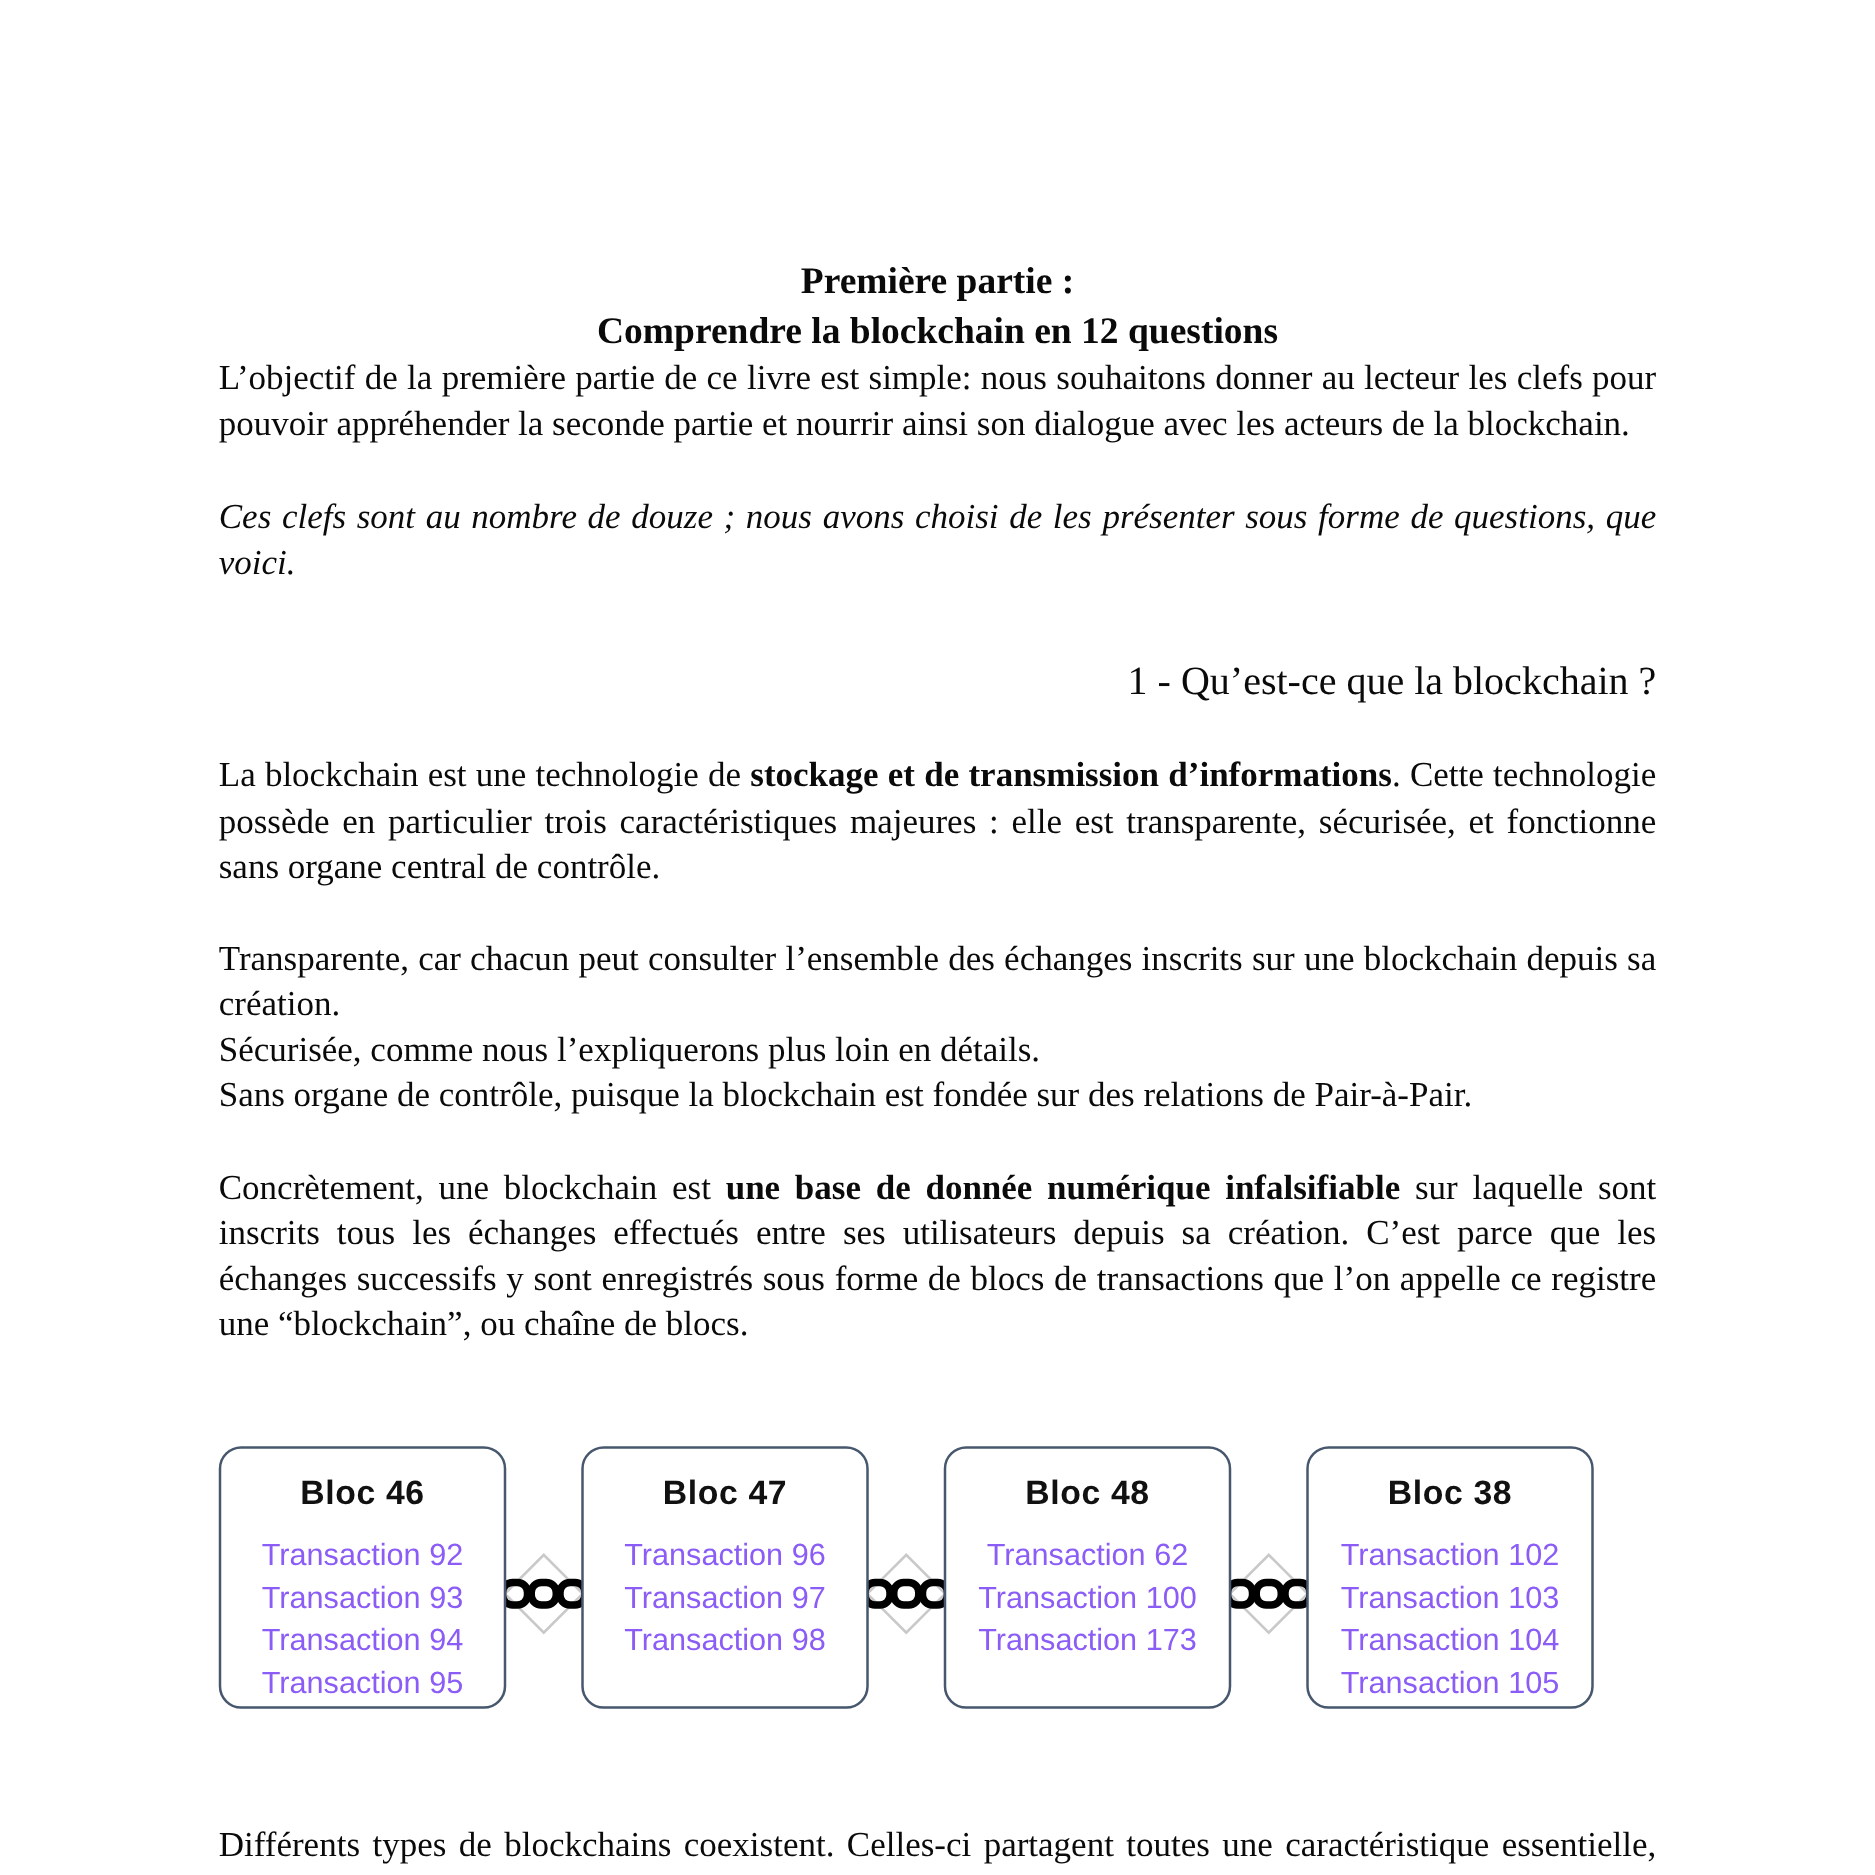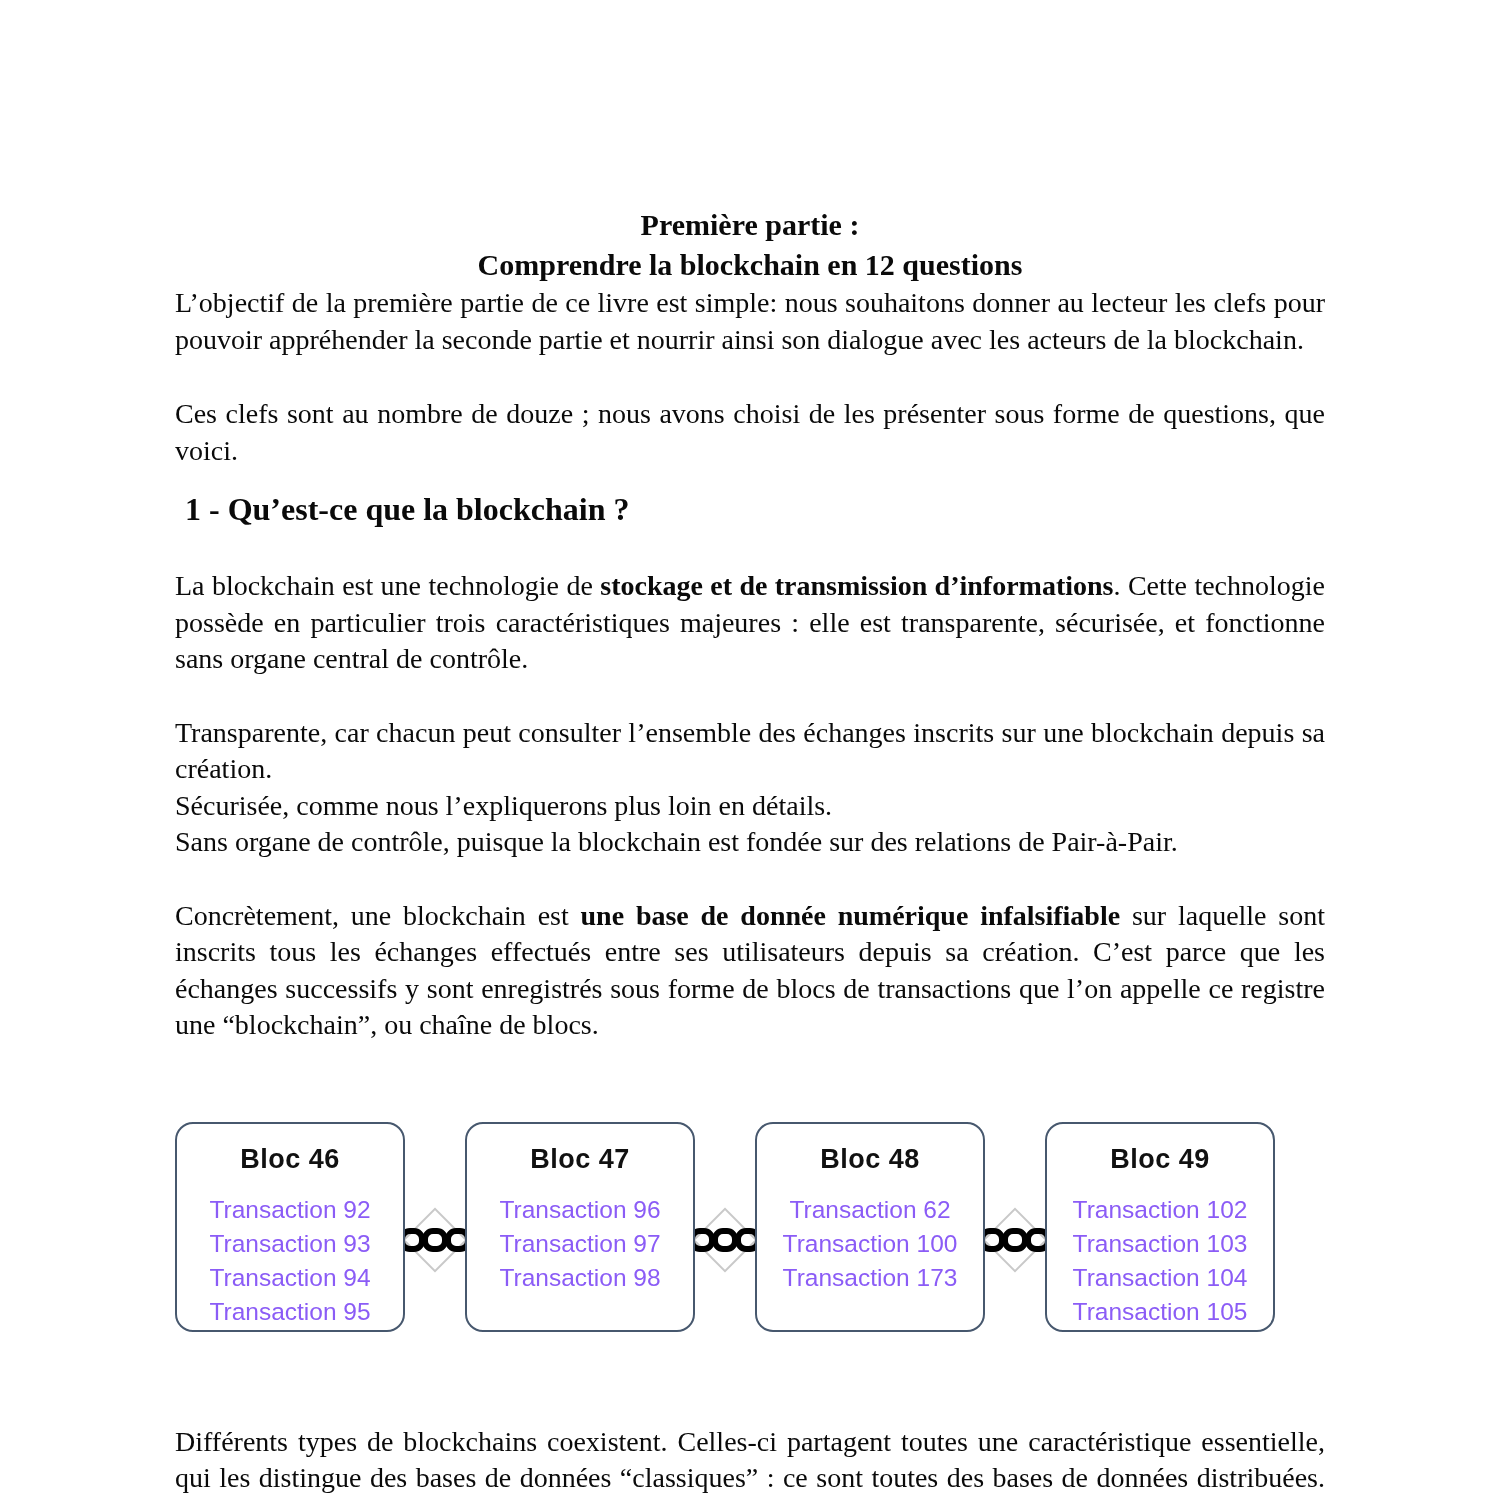--- a/index.html
+++ b/index.html
@@ -23,26 +23,27 @@
     font-weight: bold;
     font-size: 30px;
     line-height: 40px;
   }
   .para {
     font-size: 28px;
     line-height: 36.5px;
     text-align: justify;
   }
   .p1 { }
-  .p2 { margin-top: 38px; }
+  .p2 { margin-top: 38px; font-style: italic; }
   .section-heading {
-    margin-top: 22px;
-    font-weight: bold;
+    margin-top: 57px;
+    font-weight: normal;
     font-size: 32px;
     padding-left: 10px;
+    text-align: right;
   }
   .p3 { margin-top: 40px; }
   .p4 { margin-top: 37px; }
   .p5 { margin-top: 37px; }
   .p6 { margin-top: 92px; }
   .bold-inline { font-weight: bold; }
 
   
   .diagram {
     margin-top: 78px;
@@ -169,21 +170,21 @@
     <div class="connector">
       <div class="diamond"></div>
       <svg class="chain" width="74" height="28" viewBox="0 0 74 28">
         <rect x="4" y="5" width="20" height="18" rx="8" fill="none" stroke="#000000" stroke-width="6"></rect>
         <rect x="27" y="5" width="20" height="18" rx="8" fill="none" stroke="#000000" stroke-width="6"></rect>
         <rect x="50" y="5" width="20" height="18" rx="8" fill="none" stroke="#000000" stroke-width="6"></rect>
       </svg>
     </div>
 
     <div class="bloc">
-      <div class="bloc-title">Bloc 49</div>
+      <div class="bloc-title">Bloc 38</div>
       <div class="tx">Transaction 102</div>
       <div class="tx">Transaction 103</div>
       <div class="tx">Transaction 104</div>
       <div class="tx">Transaction 105</div>
     </div>
 
   </div>
 
   <div class="para p6">Différents types de blockchains coexistent. Celles-ci partagent toutes une caractéristique essentielle, qui les distingue des bases de données “classiques” : ce sont toutes des bases de données distribuées. Cela signifie que différents exemplaires de ce registre existent simultanément sur différents ordinateurs (qui deviennent</div>
 

